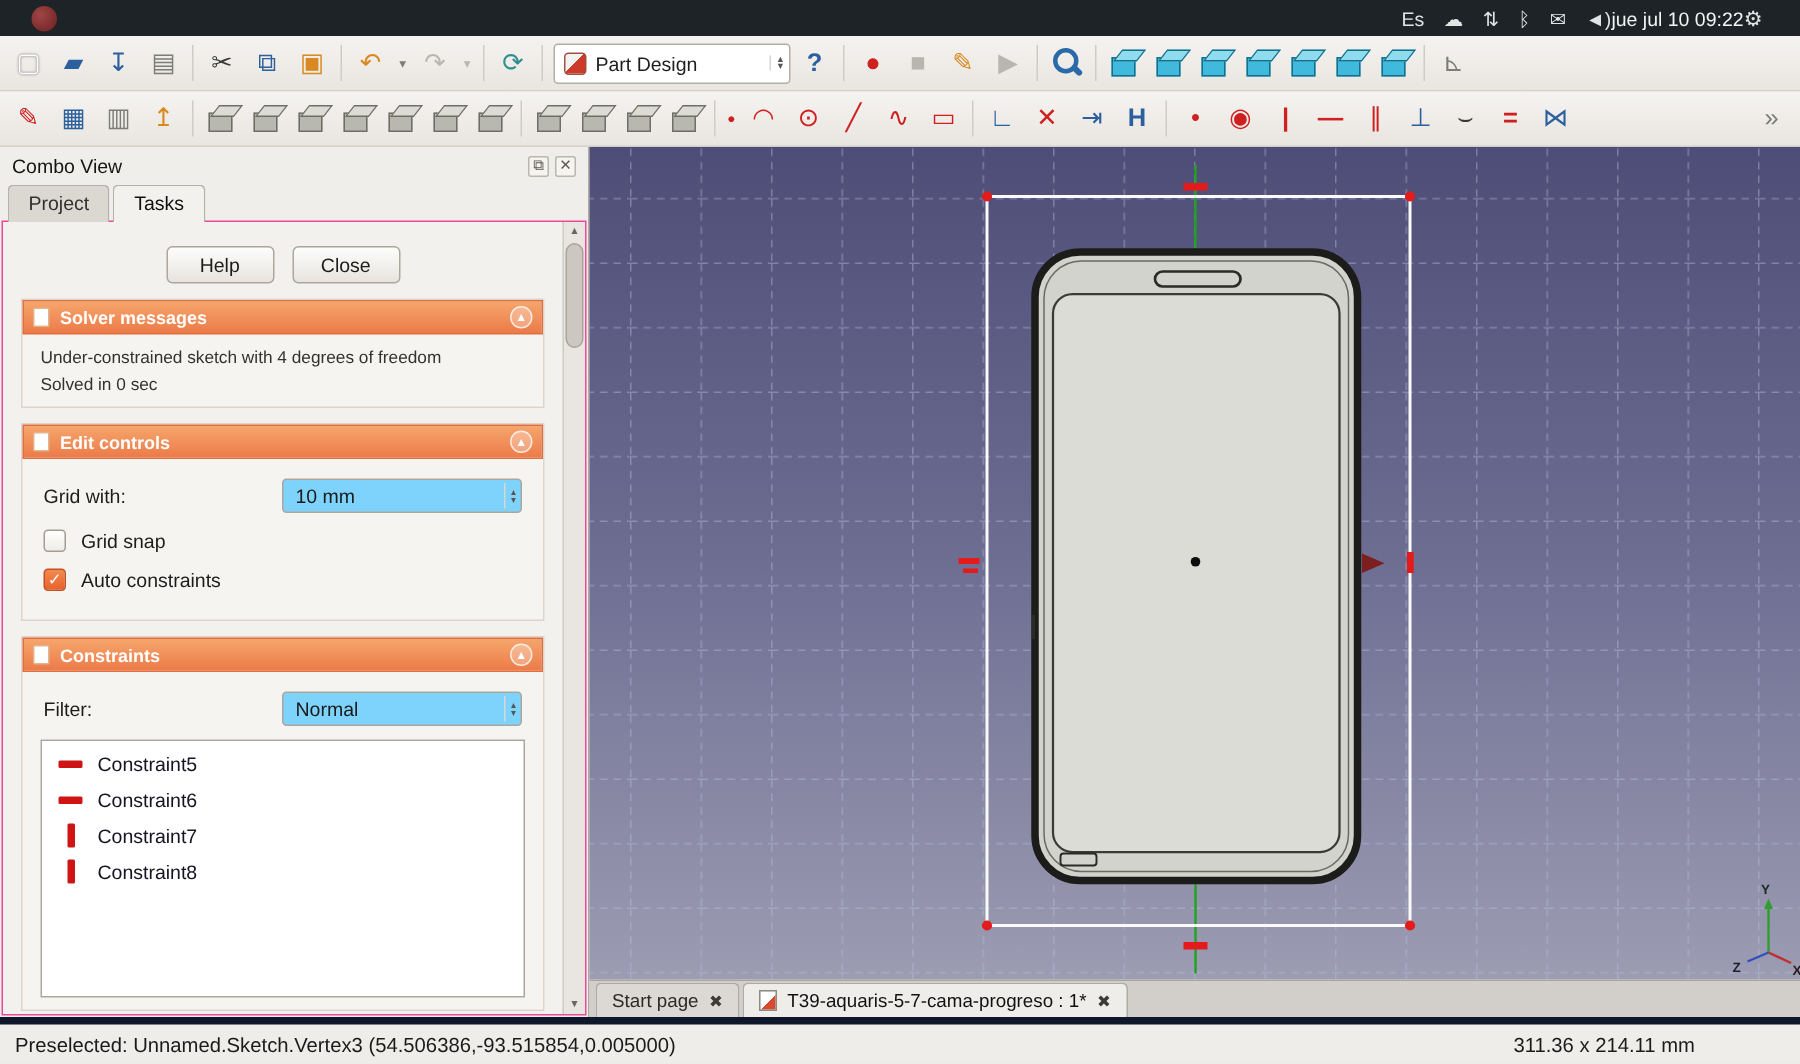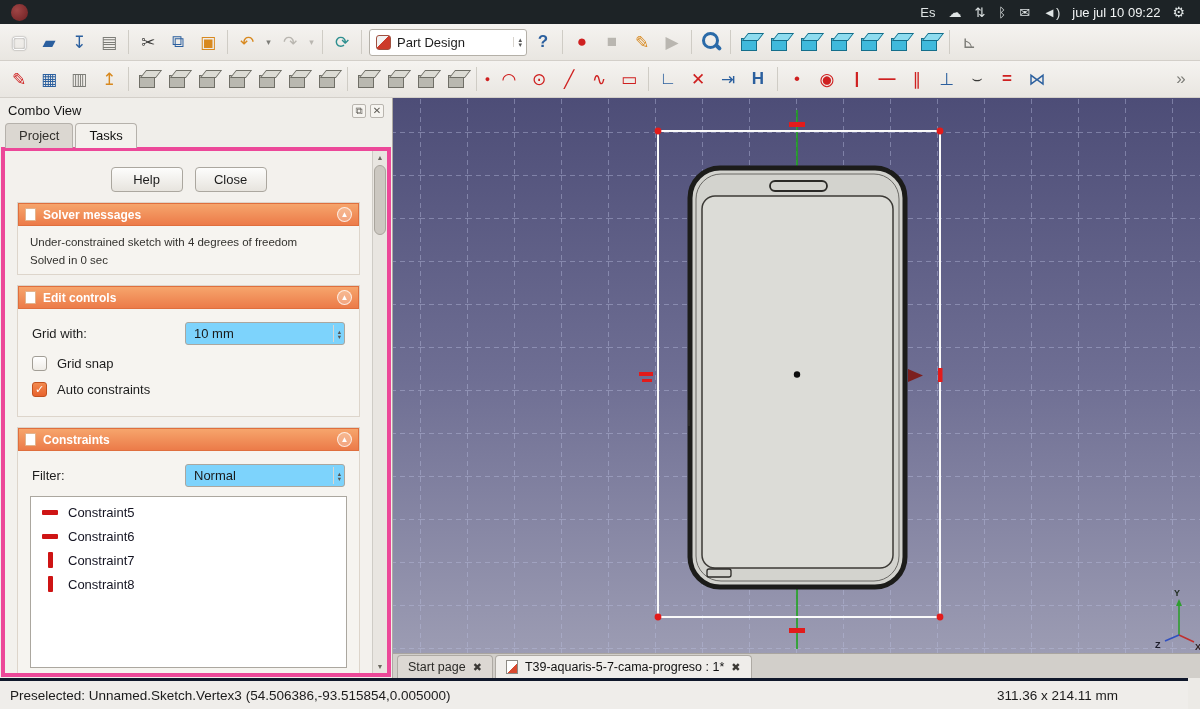--- a/index.html
+++ b/index.html
@@ -1,20 +1,20 @@
 <!DOCTYPE html>
 <html><head>
 <meta charset="utf-8">
 <style>
   *{box-sizing:border-box;margin:0;padding:0}
   html,body{width:1200px;height:709px;overflow:hidden}
   body{font-family:"Liberation Sans","DejaVu Sans",sans-serif;background:#eceae6;position:relative;font-size:13px;color:#222}
 
   
-  .sysbar{position:absolute;top:0;left:0;right:0;height:24px;background:#1d2326;display:flex;align-items:center;color:#e7ebeb;padding:0 15px;gap:12px}
+  .sysbar{position:absolute;top:0;left:0;right:0;height:24px;background:#1d2326;display:flex;align-items:center;color:#e7ebeb;padding:0 25px;}
   .appdot{width:17px;height:17px;border-radius:50%;background:radial-gradient(circle at 35% 35%,#a04545,#6b1f22);margin-left:-4px}
   .sys-spacer{flex:1}
   .tray{display:flex;align-items:center;gap:13px}
   .tray-item{font-size:13px;color:#dfe4e4;display:flex;align-items:center;line-height:1}
   .clock{font-size:13px;color:#f2f4f4}
   .gear{font-size:14px;color:#dfe4e4}
 
   
   .toolbar{position:absolute;left:0;right:0;display:flex;align-items:center;padding:0 5px;background:linear-gradient(#f5f3f0,#e9e6e1);border-bottom:1px solid #d3cfc9}
   .toolbar1{top:24px;height:37px}
@@ -41,21 +41,21 @@
   .push{margin-left:auto}
 
   
   .combo{position:absolute;top:98px;left:0;bottom:31px;width:393px;background:#f0eeea;border-right:1px solid #aeaaa4;display:flex;flex-direction:column}
   .combo-title{height:25px;display:flex;align-items:center;padding:0 8px;font-size:13px;color:#151515;gap:4px}
   .combo-title .wbtns{margin-left:auto;display:flex;gap:4px}
   .wbtn{width:14px;height:14px;display:flex;align-items:center;justify-content:center;font-size:10px;color:#5c5953;border:1px solid #b9b5af;background:#f6f4f0;border-radius:2px}
   .tabbar{display:flex;padding-left:5px;gap:2px;position:relative;z-index:2;margin-bottom:-1px}
   .tab{padding:4px 13px 5px;font-size:13px;background:#dbd7d1;border:1px solid #b5b1ab;border-bottom:none;border-radius:4px 4px 0 0;color:#33312d}
   .tab.active{background:#f3f1ed;color:#111}
-  .panel-body{flex:1;margin:0 1px 1px 1px;border:4px solid #ec4899;background:#f3f1ed;position:relative;overflow:hidden}
+  .panel-body{flex:1;margin:0 1px 1px 1px;border:1px solid #ec4899;background:#f3f1ed;position:relative;overflow:hidden}
   .panel-content{position:absolute;top:0;left:0;right:15px;bottom:0;overflow:hidden}
   .panel-scroll{position:absolute;top:0;bottom:0;right:0;width:15px;background:#e9e6e1;border-left:1px solid #cfccc6}
   .sb-btn{position:absolute;left:1px;width:12px;height:13px;display:flex;align-items:center;justify-content:center;font-size:7px;color:#6a675f}
   .sb-up{top:0}.sb-down{bottom:0}
   .sb-thumb{position:absolute;top:14px;left:1px;width:12px;height:70px;background:#ccc8c1;border:1px solid #a9a59d;border-radius:6px}
   .btnrow{display:flex;justify-content:center;gap:12px;margin:16px 0 8px}
   .btn{min-width:72px;padding:4px 14px;text-align:center;font-size:13px;color:#1c1c1c;background:linear-gradient(#fdfdfc,#e7e4de);border:1px solid #aba79f;border-radius:4px}
   .section{margin:10px 12px 0 12px;border:1px solid #ddd5cb;background:#f6f4f0}
   .sec-head{height:23px;display:flex;align-items:center;gap:7px;padding:0 6px;background:linear-gradient(#f6a56c,#ec7b49);border:1px solid #df6f3e;color:#fff;font-size:12px;font-weight:bold}
   .sec-doc{width:11px;height:13px;background:#fff;border:1px solid #e2b48e;border-radius:1px;flex:none}
@@ -85,21 +85,21 @@
   .viewport svg{display:block}
 
   
   .mdistrip{position:absolute;left:393px;right:0;bottom:31px;height:25px;background:#d2cfca;border-top:1px solid #a9a5a0;display:flex;align-items:flex-end;padding-left:4px;gap:2px}
   .mtab{display:flex;align-items:center;gap:7px;height:23px;padding:0 10px;font-size:12.5px;color:#2b2a27;background:#dcd8d3;border:1px solid #aeaaa4;border-bottom:none;border-radius:4px 4px 0 0}
   .mtab.active{background:#efedea;color:#111}
   .mtab-close{font-size:11px;color:#3c3a36}
   .docicon{width:12px;height:14px;background:linear-gradient(135deg,#ffffff 55%,#d84a30 55%);border:1px solid #8d8a84;flex:none}
 
   
-  .statusbar{position:absolute;left:0;right:12px;bottom:0;height:31px;background:#efedea;border-top:3px solid #0f172a;display:flex;align-items:center;padding:0 10px;font-size:13.5px;color:#1b1b1b}
+  .statusbar{position:absolute;left:0;right:0;bottom:0;height:31px;background:#efedea;border-top:5px solid #0f172a;display:flex;align-items:center;padding:0 10px;font-size:13.5px;color:#1b1b1b}
   .status-right{margin-left:auto;padding-right:60px}
 </style>
 </head>
 <body>
 
 <div class="sysbar">
   <span class="appdot"></span>
   <span class="sys-spacer"></span>
   <div class="tray">
 

